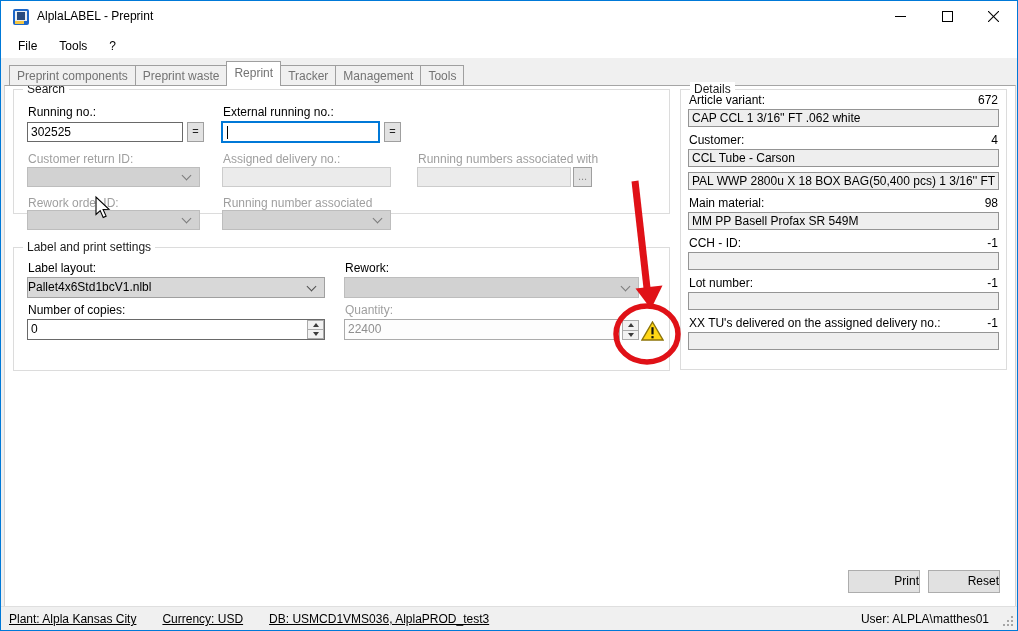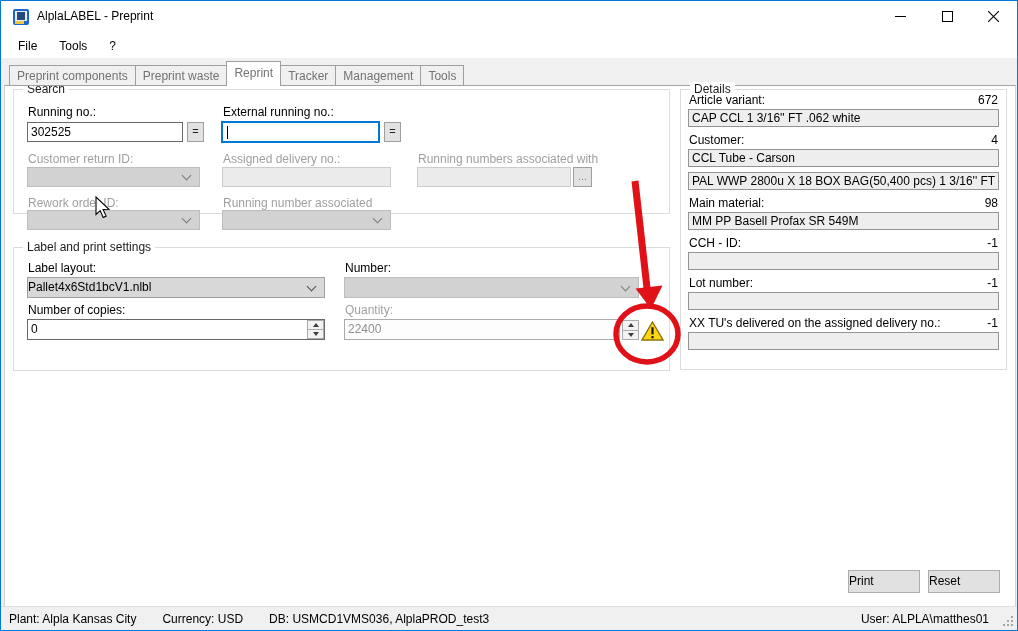--- a/index.html
+++ b/index.html
@@ -48,26 +48,26 @@
   .ud-b { flex:1; background:#f2f2f2; border:1px solid #ababab; display:flex; align-items:center; justify-content:center; }
   .ud-b + .ud-b { border-top:none; }
   .tri-up { width:0; height:0; border-left:3px solid transparent; border-right:3px solid transparent; border-bottom:4px solid #3c3c3c; }
   .tri-dn { width:0; height:0; border-left:3px solid transparent; border-right:3px solid transparent; border-top:4px solid #3c3c3c; }
 
   
   .drow { margin:0 7px 5px 7px; position:relative; }
   .drow .dl { display:flex; justify-content:space-between; font-size:12px; color:#000; padding:1px 1px 2px 1px; }
   .drow .db { height:18px; background:#eeeeee; border:1px solid #949494; font-size:12px; color:#000; padding:1px 3px; white-space:nowrap; overflow:hidden; }
 
-  .push { position:absolute; background:#e1e1e1; border:1px solid #adadad; font-size:12px; color:#000; text-align:left; line-height:21px; z-index:3; }
+  .push { position:absolute; background:#e1e1e1; border:1px solid #adadad; font-size:12px; color:#000; text-align:right; line-height:21px; z-index:3;padding-left:12px; }
 
   
   .statusbar { position:absolute; left:0; bottom:0; width:100%; height:24px; background:#f0f0f0; border-top:1px solid #dfdfdf; font-size:12px; color:#000; }
   .sb-left { position:absolute; left:8px; top:5px; display:flex; }
-  .sb-seg { margin-right:26px; white-space:nowrap; }
+  .sb-seg { margin-right:26px; white-space:nowrap;text-decoration:underline; }
   .sb-user { position:absolute; right:28px; top:5px; white-space:nowrap; }
   .grip { position:absolute; right:2px; bottom:2px; }
 
   .overlay { position:absolute; left:0; top:0; width:1018px; height:631px; z-index:20; pointer-events:none; }
   .warnicon { position:absolute; z-index:6; }
 </style>
 </head>
 <body>
 
 <div class="window">
@@ -151,21 +151,21 @@
   </div>
 
   <div class="groupbox" style="left:12px; top:246px; width:657px; height:124px;">
     <div class="grouplabel">Label and print settings</div>
   </div>
   <div class="lbl" style="left:27px; top:260px;">Label layout:</div>
   <div class="combo en" style="left:26px; top:276px; width:298px; height:21px;">
     <span>Pallet4x6Std1bcV1.nlbl</span>
     <span class="chev"></span>
   </div>
-  <div class="lbl" style="left:344px; top:260px;">Number:</div>
+  <div class="lbl" style="left:344px; top:260px;">Rework:</div>
   <div class="combo" style="left:343px; top:276px; width:295px; height:21px;">
     <span></span>
     <span class="chev"></span>
   </div>
   <div class="lbl" style="left:27px; top:302px;">Number of copies:</div>
   <div class="tb" style="left:26px; top:318px; width:298px; height:21px;">
     <span>0</span>
   </div>
   <div class="ud" style="left:306px; top:319px; width:17px; height:19px;">
     <div class="ud-b">

